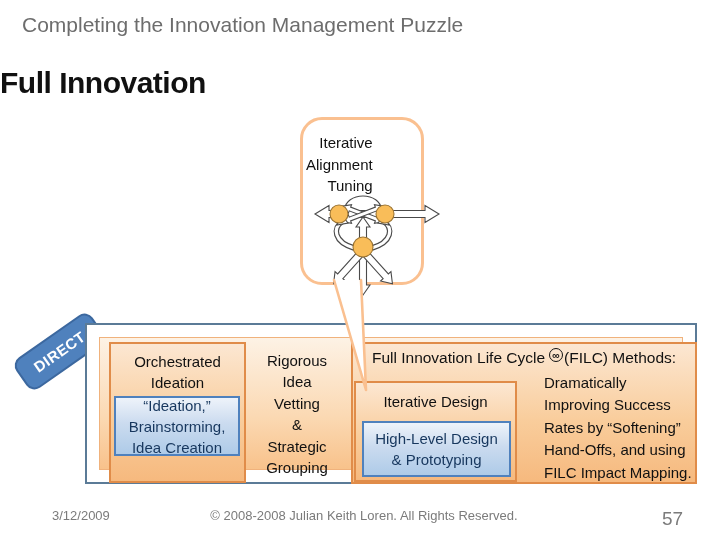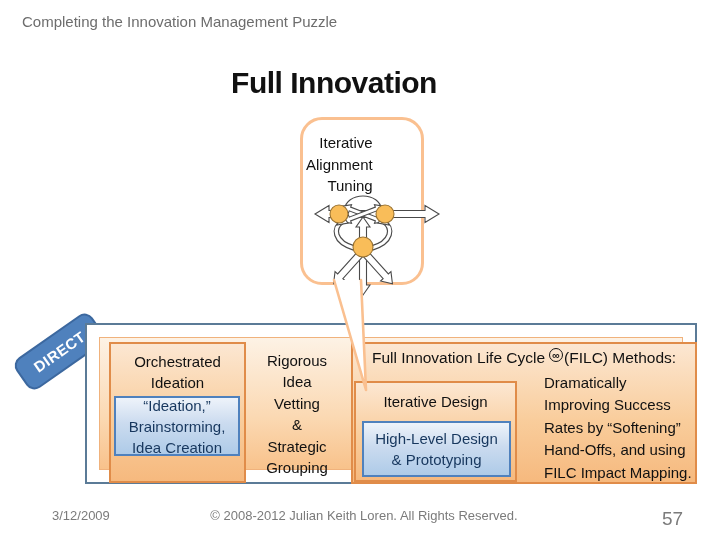--- a/index.html
+++ b/index.html
@@ -2,22 +2,22 @@
 <html><head>
 <meta charset="utf-8">
 <style>
   * { box-sizing: border-box; margin: 0; padding: 0; }
   html,body { background:#e8e8e8; }
   .slide {
     position: relative; width: 728px; height: 546px; background:#ffffff;
     font-family: "Liberation Sans", sans-serif; overflow: hidden;
   }
   .abs { position: absolute; }
-  .slide-header { left:22px; top:13px; font-size:15px; color:#6d6d6d; }
-  .slide-title  { left:0; top:66px; width:668px; text-align:center;
+  .slide-header { left:22px; top:13px; font-size:21px; color:#6d6d6d; }
+  .slide-title  { left:0; top:66px; width:668px; text-align:left;
                   font-size:30px; font-weight:bold; color:#111; letter-spacing:-0.5px; }
 
   
   .callout { left:300px; top:117px; width:124px; height:168px; background:#fff;
              border:3px solid #FAC090; border-radius:22px; z-index:3; }
   .callout-text { position:absolute; left:3px; top:12px; font-size:15px; color:#111;
                   line-height:21.5px; white-space:pre-line;text-align:right; }
   .diagram-svg { left:312px; top:194px; z-index:4; }
   .tail-svg { left:320px; top:270px; z-index:6; pointer-events:none; }
 
@@ -159,16 +159,16 @@
 
     </div>
   </div>
 
   <svg class="abs tail-svg" width="60" height="125" viewBox="320 270 60 125">
     <path d="M334,280 L366,390 L361,280 Z" fill="#ffffff" stroke="none"></path>
     <path d="M334,280 L366,390 M361,280 L366,390" fill="none" stroke="#FAC090" stroke-width="2.6" stroke-linecap="round"></path>
   </svg>
 
   <div class="abs footer-date">3/12/2009</div>
-  <div class="abs footer-copy">© 2008-2012 Julian Keith Loren. All Rights Reserved.</div>
+  <div class="abs footer-copy">© 2008-2008 Julian Keith Loren. All Rights Reserved.</div>
   <div class="abs footer-page">57</div>
 
 </div>
 
 </body></html>

